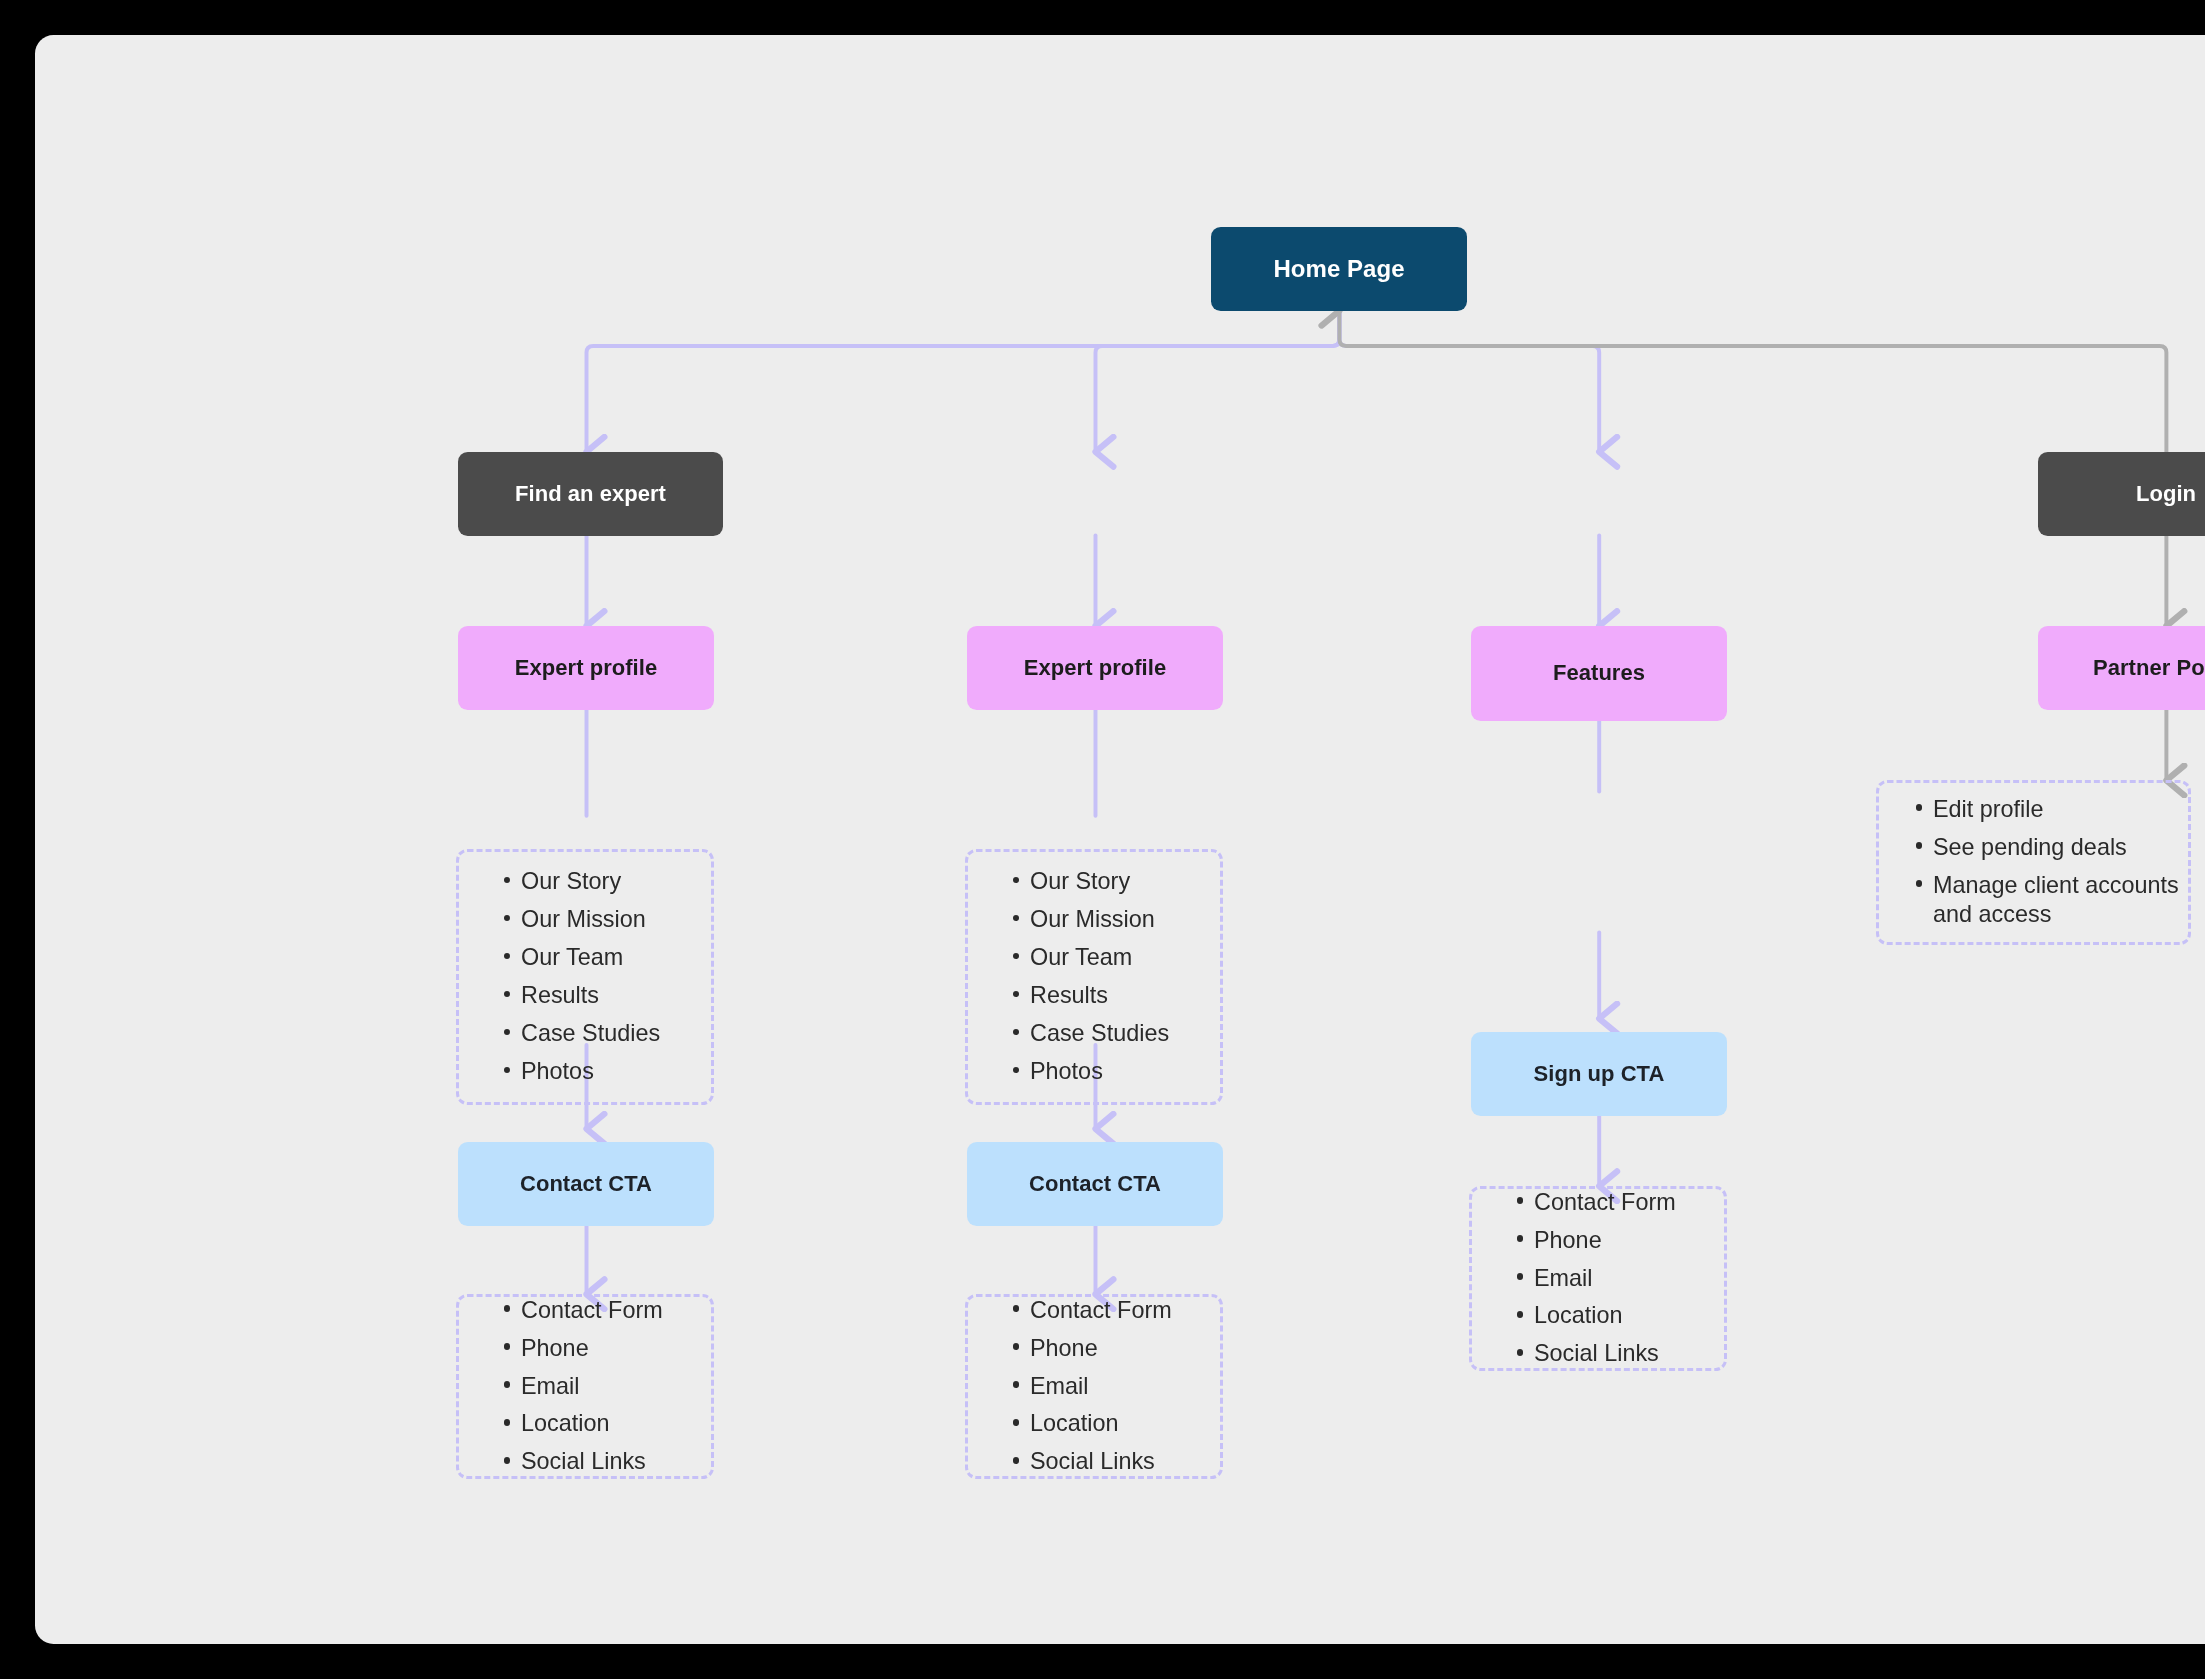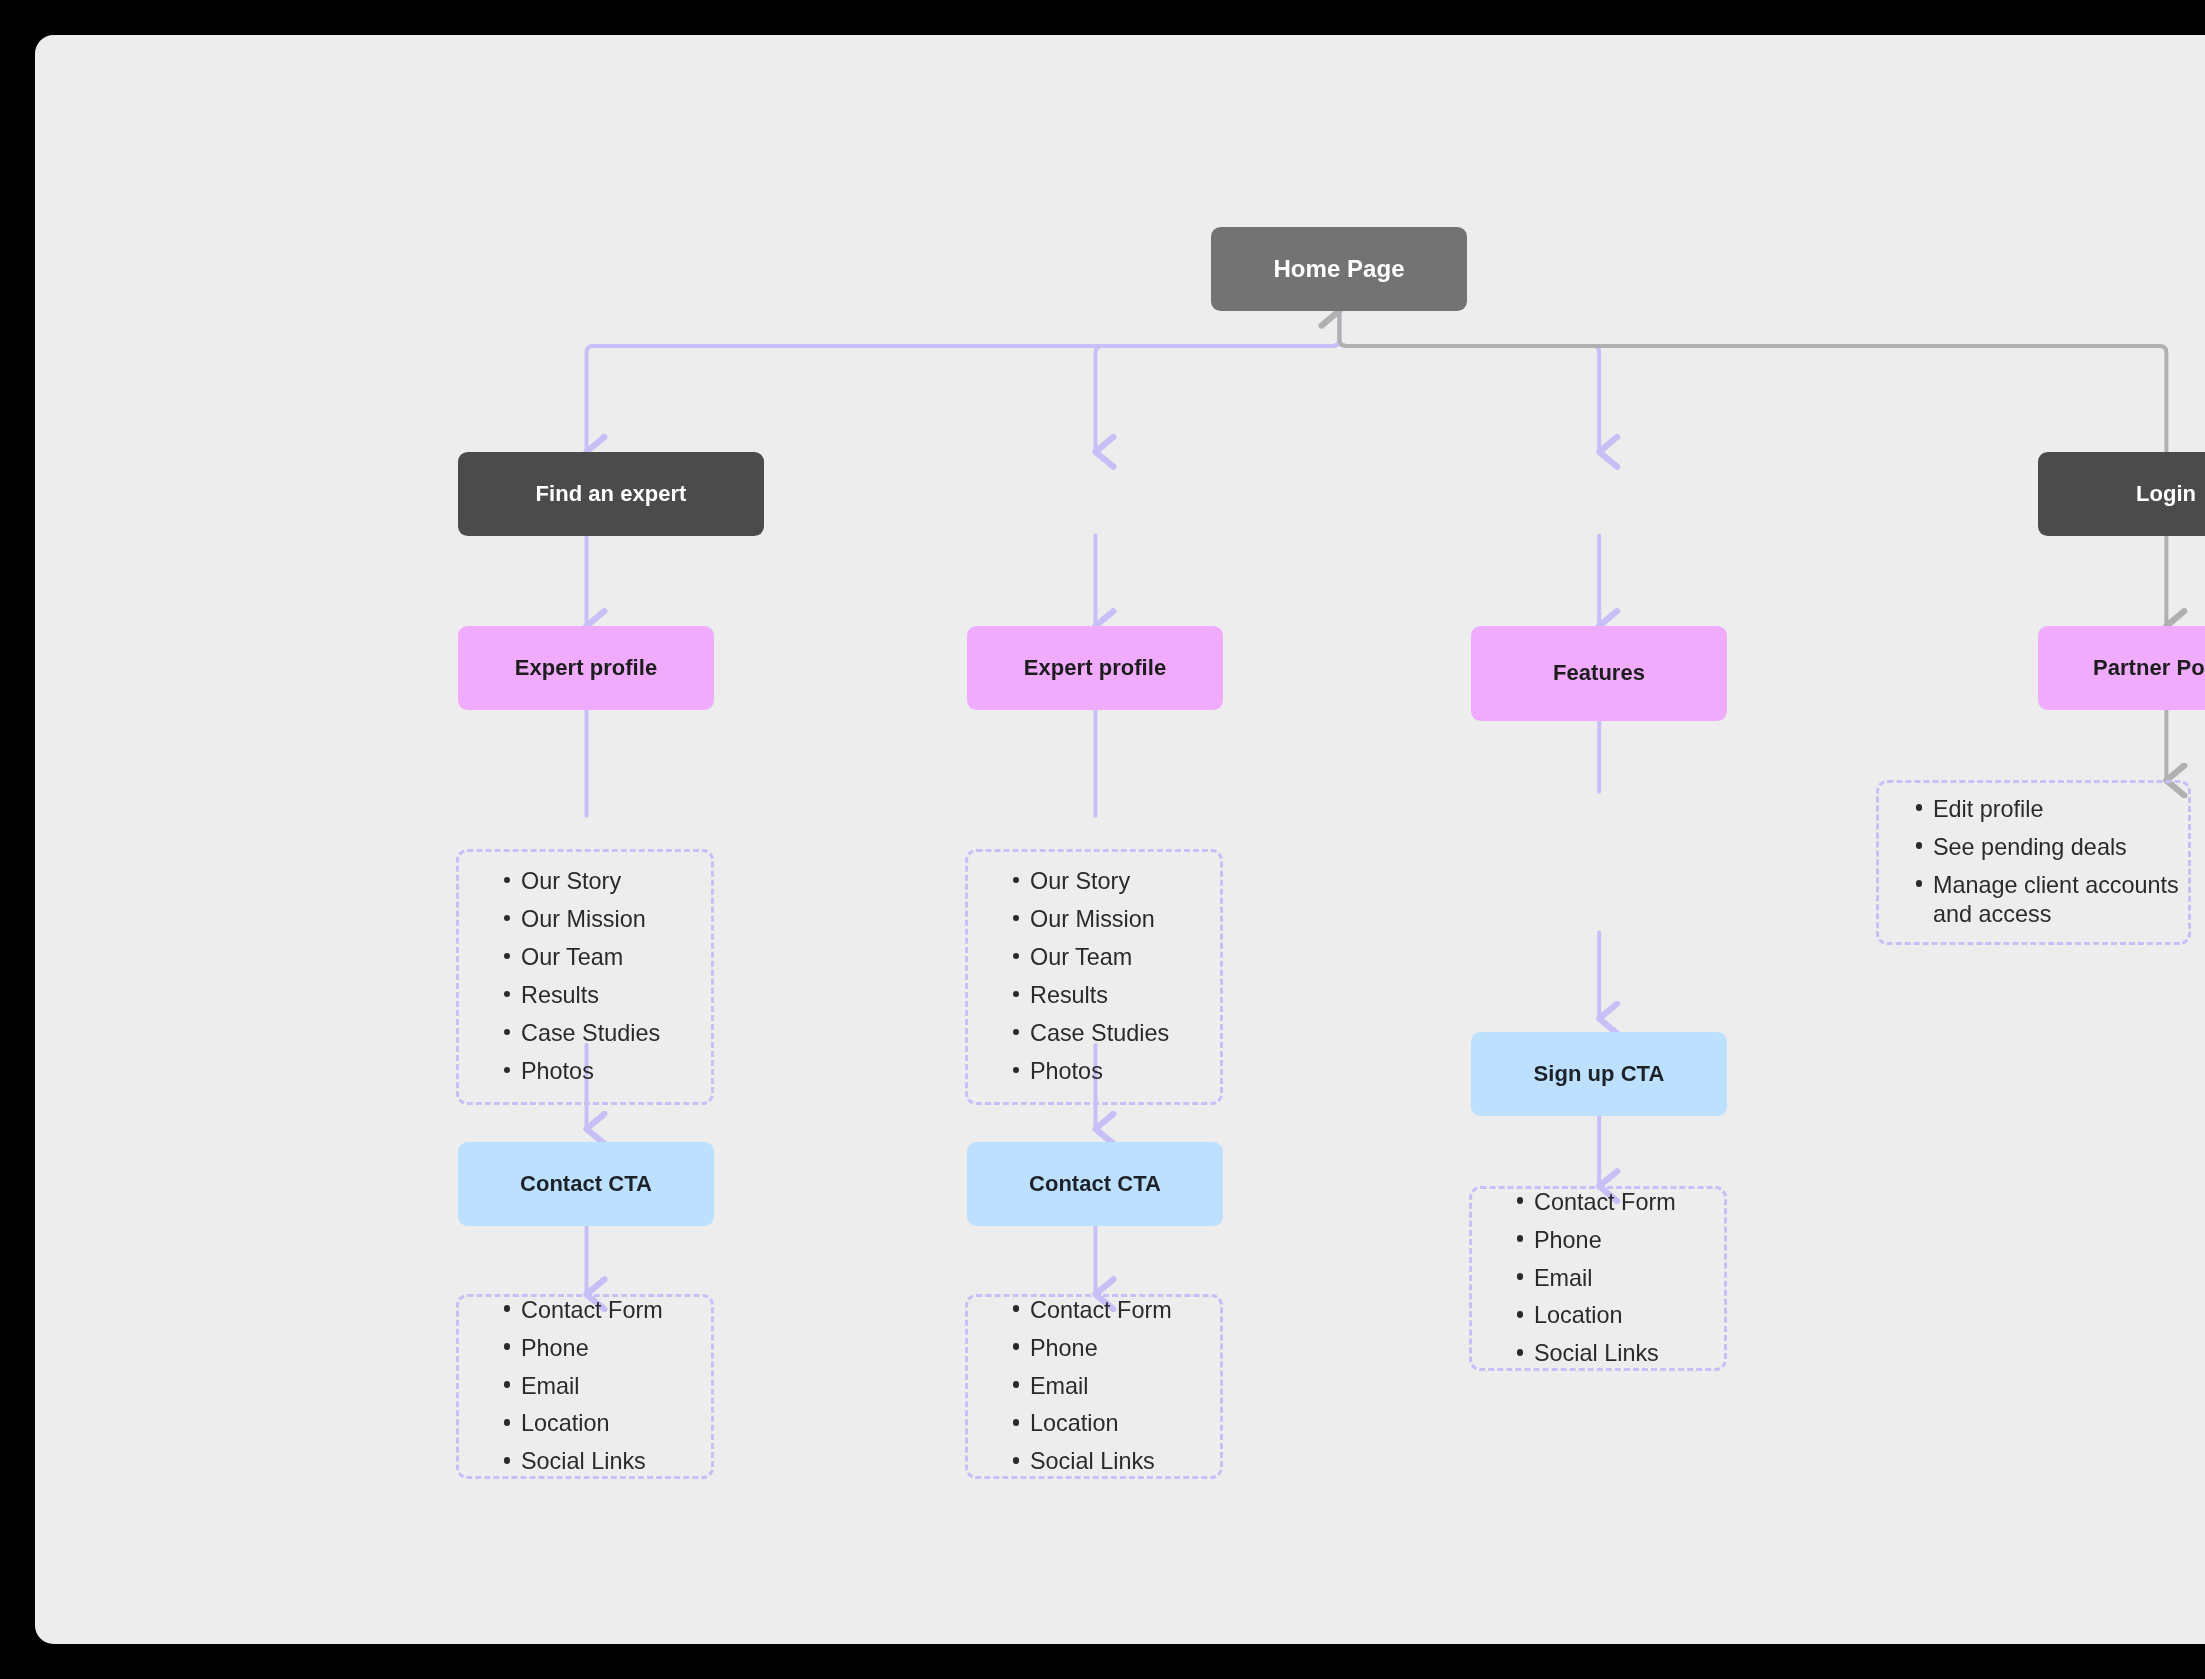--- a/index.html
+++ b/index.html
@@ -10,21 +10,21 @@
     background:#ededed; border-radius:18.5px;
     overflow:hidden;
   }
   #edges{position:absolute;left:0;top:0;width:2540px;height:1609px;pointer-events:none;}
   .node{
     position:absolute; box-sizing:border-box;
     display:flex; align-items:center; justify-content:center;
     text-align:center; border-radius:9.7px;
     font-weight:700; letter-spacing:0.04px; line-height:1.2;
   }
-  .node.dark      {background:#737373;color:#ffffff;}
+  .node.dark      {background:#0c4a6e;color:#ffffff;}
   .node.mid       {background:#4b4b4b;color:#ffffff;}
   .node.light     {background:#f0abfc;color:#1d1d1d;}
   .node.cta       {background:#bce0fd;color:#1d2229;margin-top:13px;}
   .listbox{
     position:absolute; box-sizing:border-box;
     border:3.1px dashed #c6c0f7; border-radius:11.5px;
     background:transparent;
     display:flex; align-items:center;
   }
   .listbox ul{
@@ -79,21 +79,21 @@
       <path d="M4832 945 L4832 720 Q4832 705 4817 705 L2972 705 Q2957 705 2957 690 L2957 625" marker-end="url(#ah-g)"></path>
       <path d="M4832 1135 L4832 1340" marker-end="url(#ah-g)"></path>
       <path d="M4832 1530 L4832 1690" marker-end="url(#ah-g)"></path>
     </g>
   </svg>
 
   <div class="node dark" style="left:1176px;top:192px;width:256px;height:84px;font-size:24px;">
     <span>Home Page</span>
   </div>
 
-  <div class="node mid" style="left:423px;top:417px;width:306px;height:84px;font-size:22px;">
+  <div class="node mid" style="left:423px;top:417px;width:265px;height:84px;font-size:22px;">
     <span>Find an expert</span>
   </div>
   <div class="node light" style="left:423px;top:591px;width:256px;height:84px;font-size:22px;">
     <span>Expert profile</span>
   </div>
   <div class="listbox" style="left:421px;top:814px;width:258px;height:256px;">
     <ul>
         <li>Our Story</li>
         <li>Our Mission</li>
         <li>Our Team</li>

